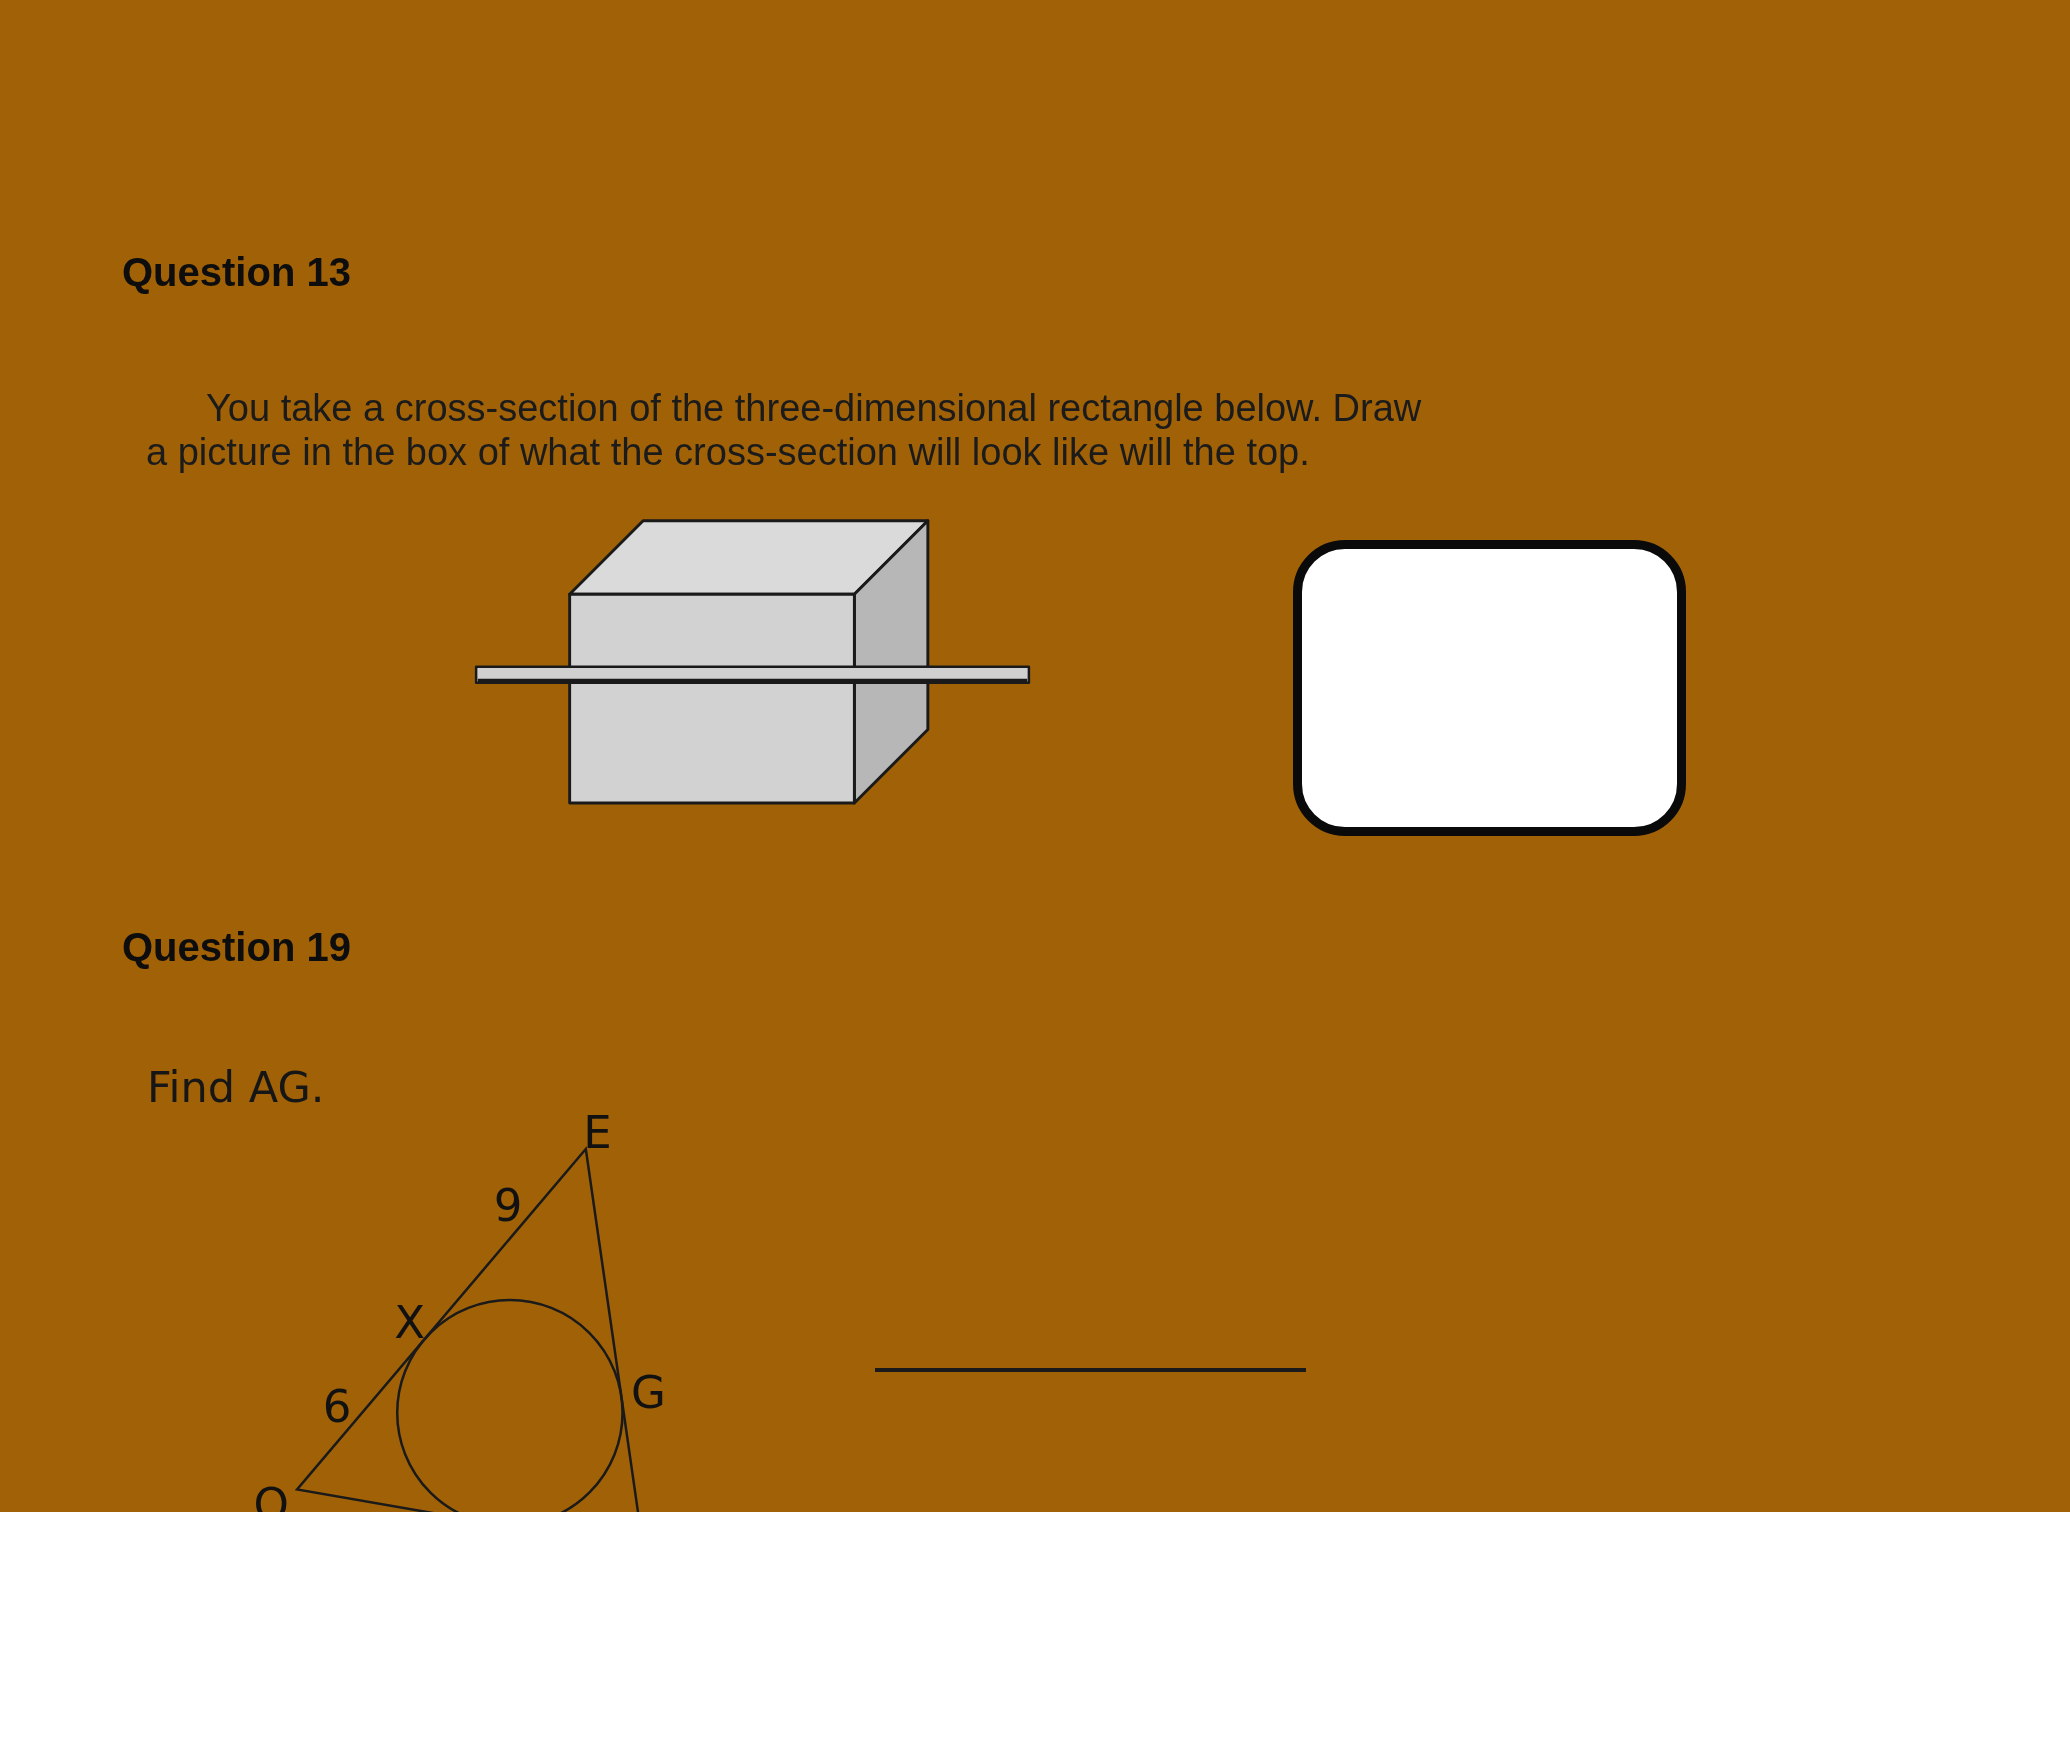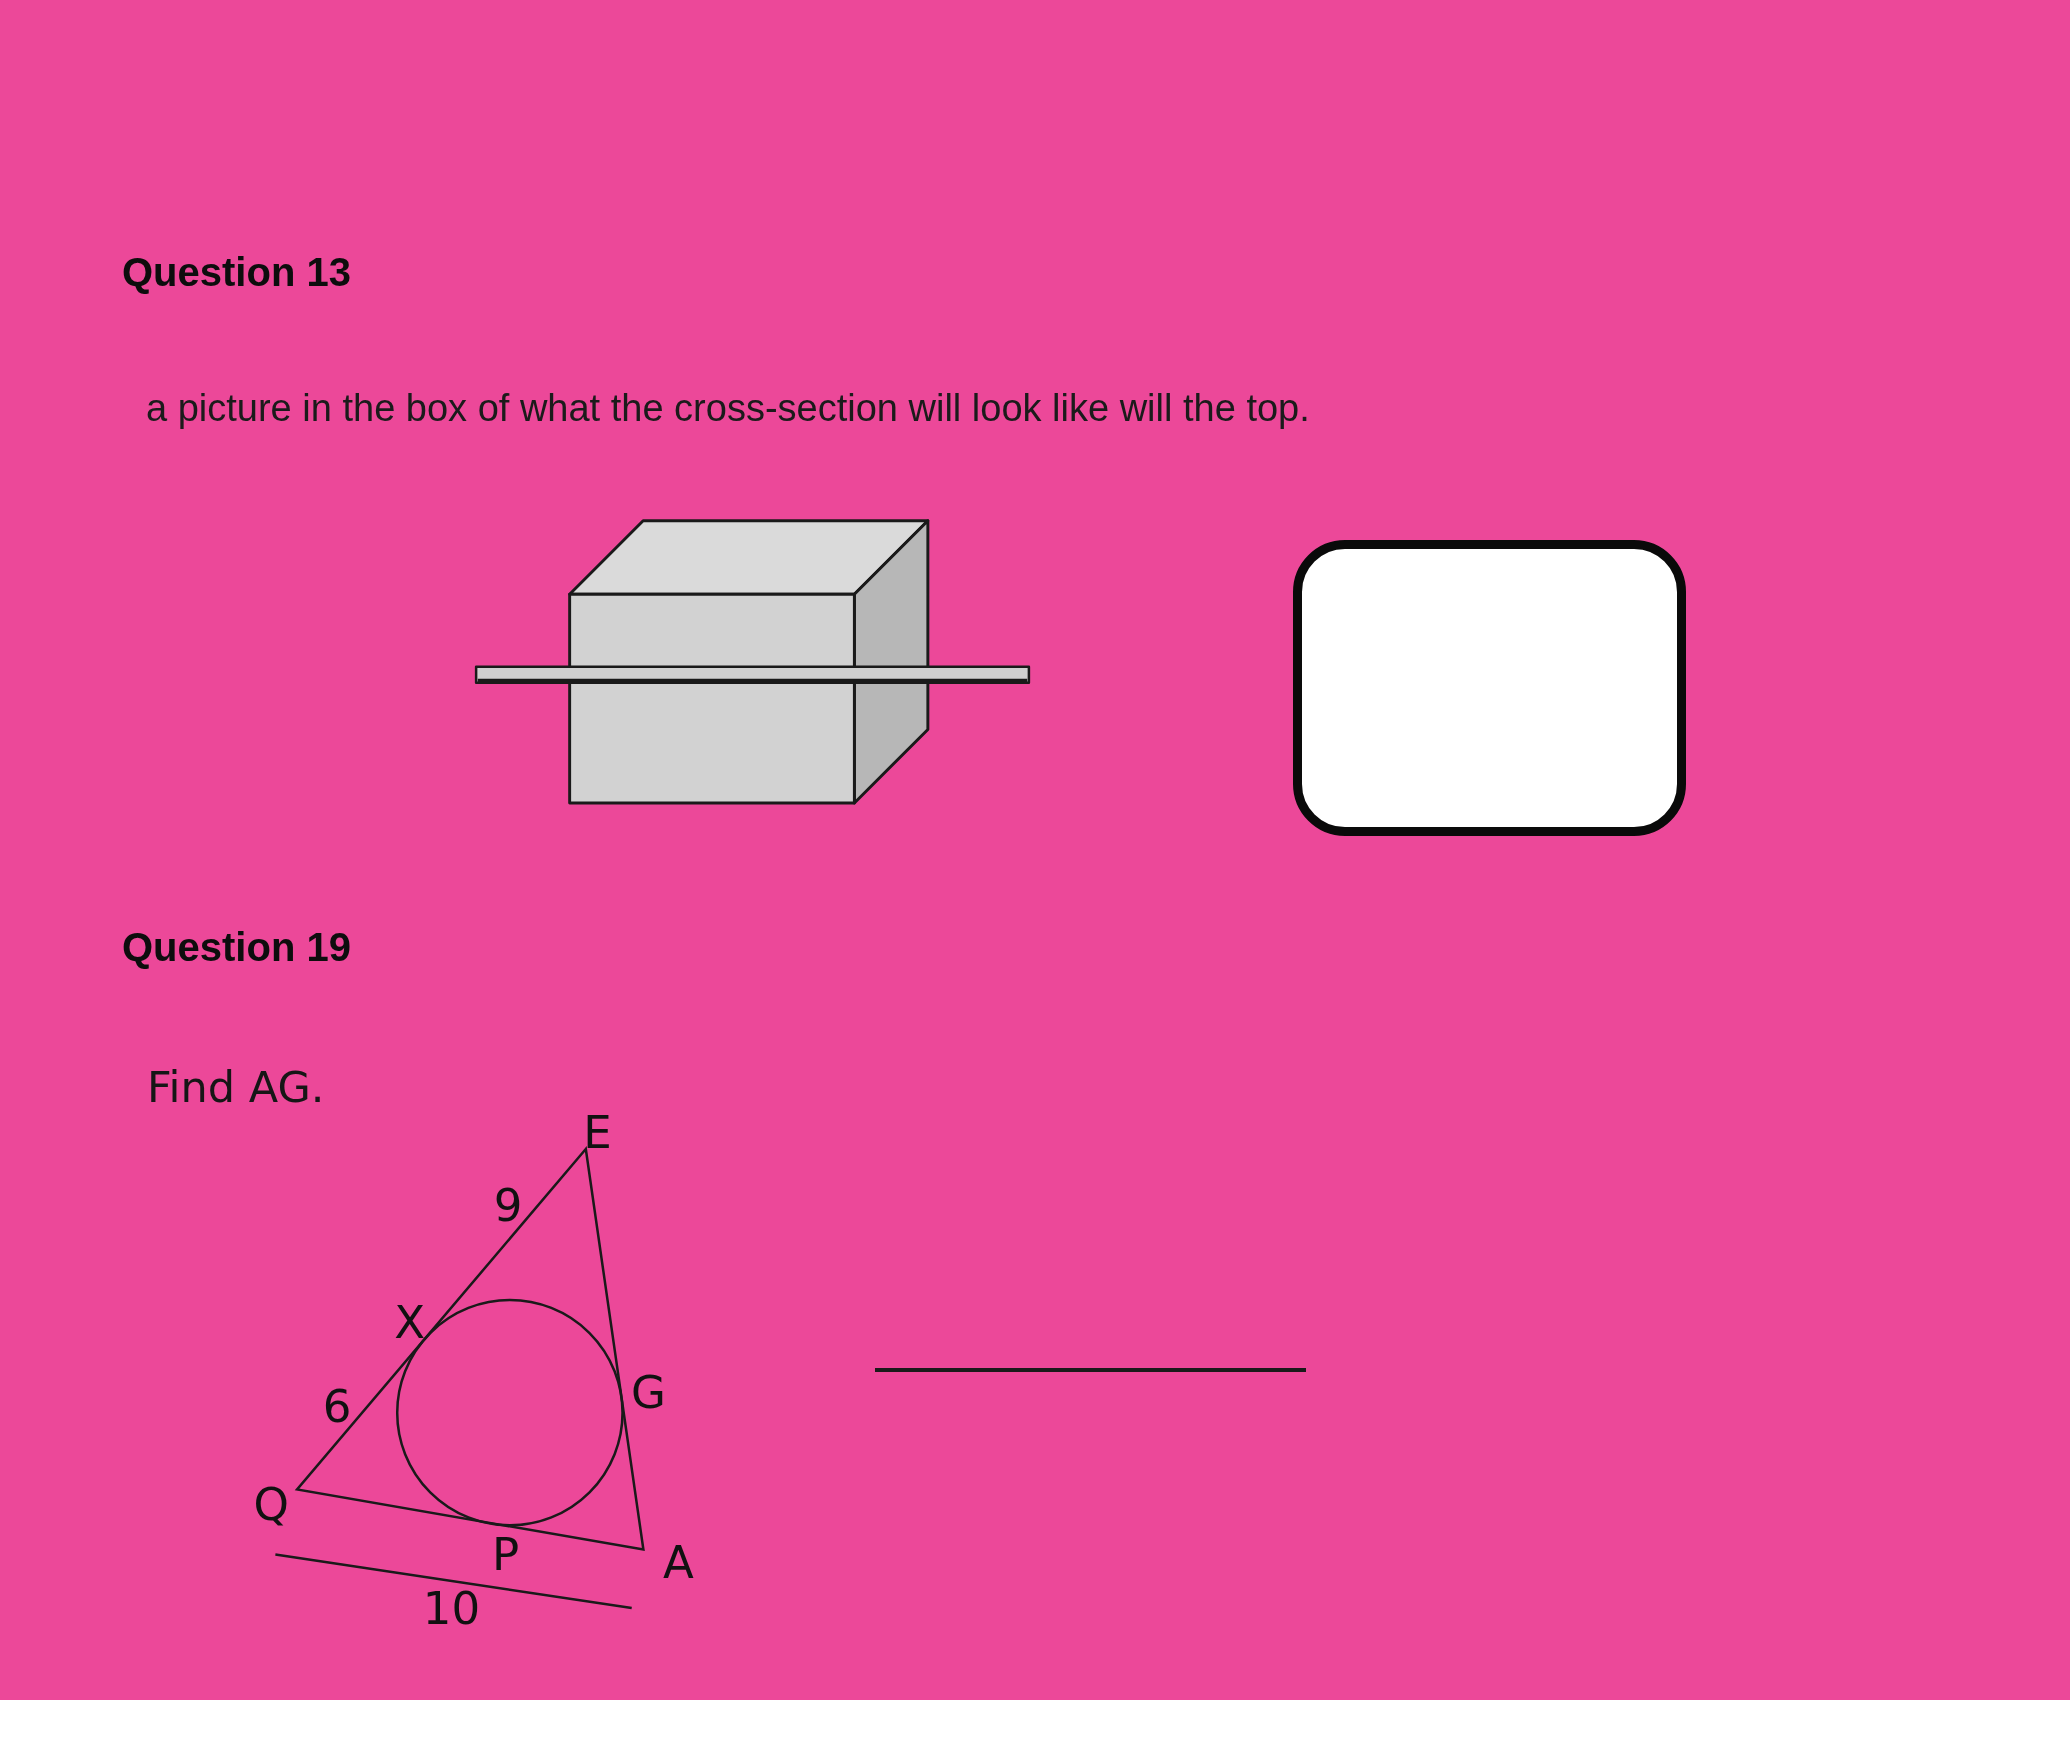--- a/index.html
+++ b/index.html
@@ -3,22 +3,22 @@
 <meta charset="utf-8">
 <style>
   html, body {
     margin: 0;
     padding: 0;
     background: #ffffff;
   }
   .page {
     position: relative;
     width: 2071px;
-    height: 1700px;
-    background: #ec4899;
+    height: 1512px;
+    background: #a16207;
     font-family: "Liberation Sans", sans-serif;
     color: #1b1b1b;
     overflow: hidden;
   }
   .q-heading {
     position: absolute;
     font-weight: bold;
     font-size: 40px;
     color: #0d0d0d;
     white-space: nowrap;
@@ -73,20 +73,21 @@
   }
 </style>
 </head>
 <body>
 
 <div class="page">
 
   <div id="q13-heading" class="q-heading">Question 13</div>
 
   <div class="q13-body">
+    <div class="line indent">You take a cross-section of the three-dimensional rectangle below. Draw</div>
     <div class="line">a picture in the box of what the cross-section will look like will the top.</div>
   </div>
 
   <svg id="prism-svg" class="figure-svg" viewBox="540 598 710 400">
 
     <polygon points="682,712 770,624 1111,624 1023,712" fill="#dadada" stroke="#1a1a1a" stroke-width="3.5" stroke-linejoin="round"></polygon>
 
     <polygon points="1023,712 1111,624 1111,874 1023,962" fill="#b7b7b7" stroke="#1a1a1a" stroke-width="3.5" stroke-linejoin="round"></polygon>
 
     <rect x="682" y="712" width="341" height="250" fill="#d2d2d2" stroke="#1a1a1a" stroke-width="3.5" stroke-linejoin="round"></rect>

